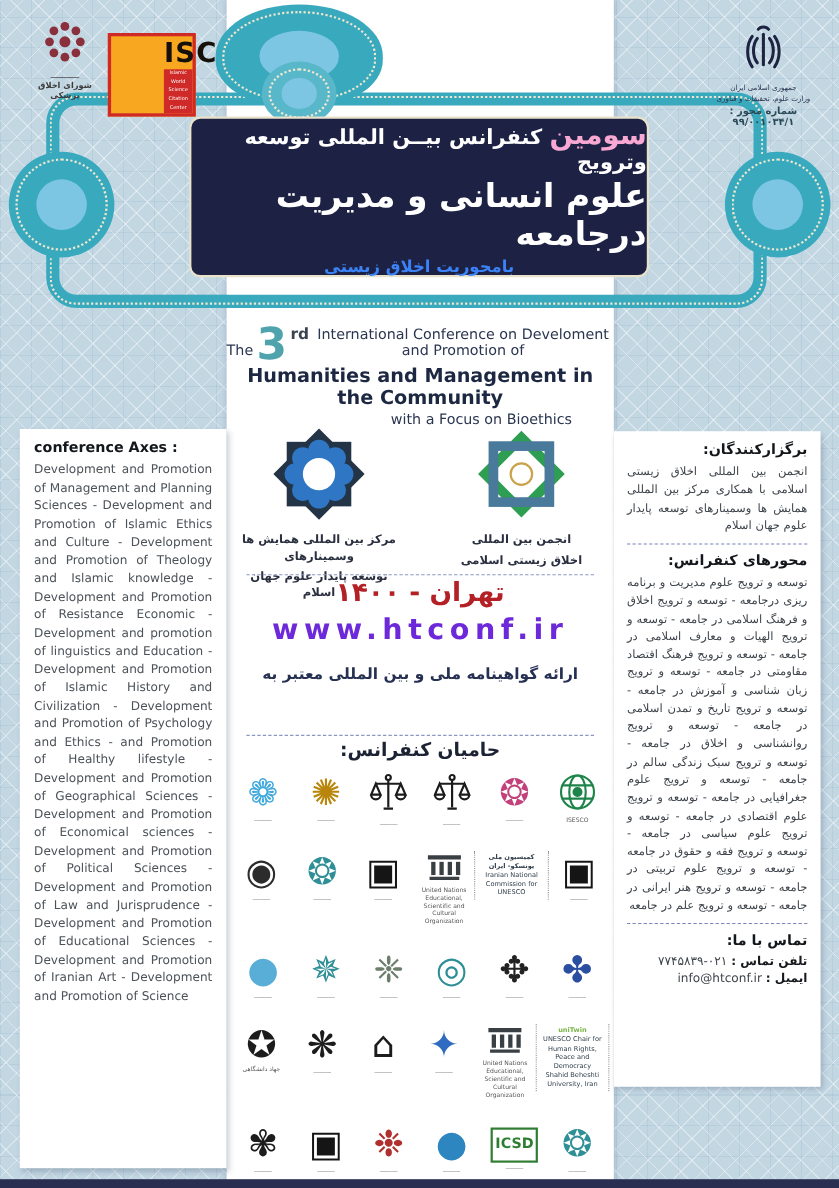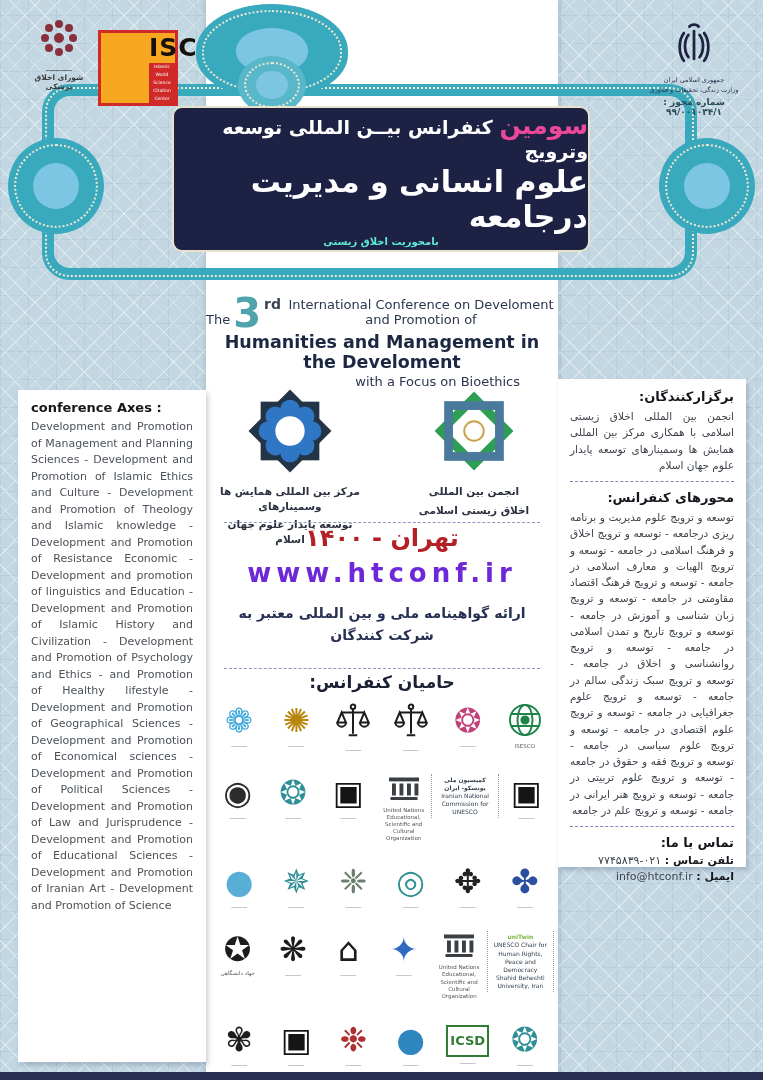--- a/index.html
+++ b/index.html
@@ -10,21 +10,21 @@
       repeating-linear-gradient(45deg, rgba(255,255,255,.38) 0 1px, transparent 1px 14px),
       repeating-linear-gradient(-45deg, rgba(255,255,255,.38) 0 1px, transparent 1px 14px),
       repeating-linear-gradient(90deg, rgba(110,150,180,.14) 0 1px, transparent 1px 28px),
       repeating-linear-gradient(0deg, rgba(110,150,180,.14) 0 1px, transparent 1px 28px);}
   
   .col-center{position:absolute;left:206px;top:0;width:352px;height:1080px;background:#fff;
     box-shadow:0 0 6px rgba(40,60,90,.25);}
   
   .card{position:absolute;background:#fff;box-shadow:2px 3px 5px rgba(40,60,90,.25);}
   .card-left{left:18px;top:390px;width:188px;height:672px;padding:10px 13px;box-sizing:border-box;}
-  .card-right{left:558px;top:379px;width:188px;height:488px;padding:10px 12px;box-sizing:border-box;}
+  .card-right{left:558px;top:392px;width:188px;height:596px;padding:10px 12px;box-sizing:border-box;}
   .h-en{font-weight:bold;font-size:13px;color:#13161a;margin:0 0 4px 0;}
   .body-en{font-size:11px;line-height:1.5;color:#4c5258;text-align:justify;}
   .h-fa{font-weight:bold;font-size:13px;color:#13161a;margin:0 0 4px 0;}
   .body-fa{font-size:10.5px;line-height:1.55;color:#3e444b;text-align:justify;}
   .rtl{direction:rtl;}
   .dashed{border:none;border-top:1.5px dashed #7c86b8;margin:8px 0;}
   .contact-line{font-size:11px;color:#3e444b;margin:3px 0;}
   .contact-line b{color:#15181c;}
   
   .orn-band{position:absolute;left:42px;top:84px;width:655px;height:196px;
@@ -35,23 +35,23 @@
   .orn-med::after{content:"";position:absolute;inset:26%;background:#7cc6e3;border-radius:50%;}
   .med-l{left:8px;top:138px;width:96px;height:96px;}
   .med-r{left:659px;top:138px;width:96px;height:96px;}
   .med-t{left:196px;top:4px;width:152px;height:94px;border-radius:50% 50% 46% 46%;}
   .med-t2{left:238px;top:56px;width:68px;height:58px;background:#58b7c9;}
   
   .title-box{position:absolute;left:172px;top:106px;width:418px;height:146px;background:#1d2245;
     border:2px solid #e9e2cb;border-radius:10px;box-sizing:border-box;display:flex;flex-direction:column;
     justify-content:center;align-items:center;gap:2px;}
   .tfa1{font-size:19px;font-weight:bold;color:#fff;}
-  .tfa1 .red{color:#ec4899;font-size:25px;}
+  .tfa1 .red{color:#f9a8d4;font-size:25px;}
   .tfa2{font-size:30px;font-weight:bold;color:#fff;}
-  .tfa3{font-size:10px;font-weight:bold;color:#5eead4;}
+  .tfa3{font-size:15px;font-weight:bold;color:#3b82f6;}
   
   .logo-tl{position:absolute;left:20px;top:14px;width:78px;text-align:center;}
   .logo-tl .cap{font-size:7.5px;font-weight:bold;color:#3a3a3a;margin-top:1px;}
   .logo-tl .squig{font-size:8px;color:#555;letter-spacing:-1px;line-height:6px;}
   .isc{position:absolute;left:98px;top:30px;width:80px;border:3px solid #cf2a27;box-sizing:border-box;background:#f7a820;text-align:center;padding-left:48px;}
   .isc .lbl{font-size:25px;font-weight:900;color:#15110a;line-height:30px;letter-spacing:1px;}
   .isc .strip{background:#cf2a27;color:#fff;font-size:4.5px;line-height:8px;}
   .emblem-tr{position:absolute;right:14px;top:22px;width:110px;text-align:center;}
   .emblem-tr .l1{font-size:6.5px;color:#2a3550;margin-top:2px;}
   .emblem-tr .lic{font-size:9px;font-weight:bold;color:#2a4a58;margin-top:3px;direction:rtl;}
@@ -95,21 +95,21 @@
 
   <div class="col-center">
 
     <div class="title-en">
       <div class="te-row">
         <span class="te-the">The</span>
           <span class="te-num">3</span>
           <span class="te-ord">rd</span>
           <span class="te-l1">International Conference on Develoment and Promotion of</span>
       </div>
-      <div class="te-l2">Humanities and Management in the Develoment</div>
+      <div class="te-l2">Humanities and Management in the Community</div>
       <div class="te-l3">with a Focus on Bioethics</div>
     </div>
 
     <div class="org-row">
       <div class="org">
         <svg width="90" height="90" viewBox="0 0 92 92">
           <rect x="16" y="16" width="60" height="60" fill="#243447"></rect>
           <rect x="16" y="16" width="60" height="60" fill="#243447" transform="rotate(45 46 46)"></rect>
           <g fill="#2f76c5">
             <circle cx="46" cy="24" r="10"></circle>
@@ -136,21 +136,20 @@
         <div class="cap rtl">انجمن بین المللی</div>
         <div class="cap rtl">اخلاق زیستی اسلامی</div>
       </div>
     </div>
 
     <hr class="sep" style="top:514px">
     <div class="city rtl">تهران - ۱۴۰۰</div>
     <div class="site">www.htconf.ir</div>
     <div class="cert rtl">
       <div>ارائه گواهینامه ملی و بین المللی معتبر به</div>
-      <div>شرکت کنندگان</div>
     </div>
     <hr class="sep" style="top:660px">
     <div class="sponsors-h rtl">حامیان کنفرانس:</div>
 
     <div class="grid">
         <div class="sp-row">
           <div class="sp-cell">
             <div class="sp-glyph" style="color:#3fa8dc">❁</div>
             <div class="sp-cap ph"></div>
           </div>
@@ -347,21 +346,21 @@
       <g stroke="#1d2340" stroke-width="3" fill="none" stroke-linecap="round">
         <path d="M19 10 L19 40"></path>
         <path d="M13 14 C8 20 8 32 13 38"></path>
         <path d="M25 14 C30 20 30 32 25 38"></path>
         <path d="M8 12 C2 20 2 34 8 42"></path>
         <path d="M30 12 C36 20 36 34 30 42"></path>
         <path d="M14 5 C16 2 22 2 24 5"></path>
       </g>
     </svg>
     <div class="l1 rtl">جمهوری اسلامی ایران</div>
-    <div class="l1 rtl">وزارت زندگی، تحقیقات و فناوری</div>
+    <div class="l1 rtl">وزارت علوم، تحقیقات و فناوری</div>
     <div class="lic">شماره مجوز : ۹۹/۰۰۱۰۳۴/۱</div>
   </div>
 
   <div class="card card-left">
     <p class="h-en">conference Axes :</p>
     <div class="body-en">Development and Promotion of Management and Planning Sciences - Development and Promotion of Islamic Ethics and Culture - Development and Promotion of Theology and Islamic knowledge - Development and Promotion of Resistance Economic - Development and promotion of linguistics and Education - Development and Promotion of Islamic History and Civilization - Development and Promotion of Psychology and Ethics - and Promotion of Healthy lifestyle - Development and Promotion of Geographical Sciences - Development and Promotion of Economical sciences - Development and Promotion of Political Sciences - Development and Promotion of Law and Jurisprudence - Development and Promotion of Educational Sciences - Development and Promotion of Iranian Art - Development and Promotion of Science</div>
   </div>
 
   <div class="card card-right rtl">
     <p class="h-fa">برگزارکنندگان:</p>

